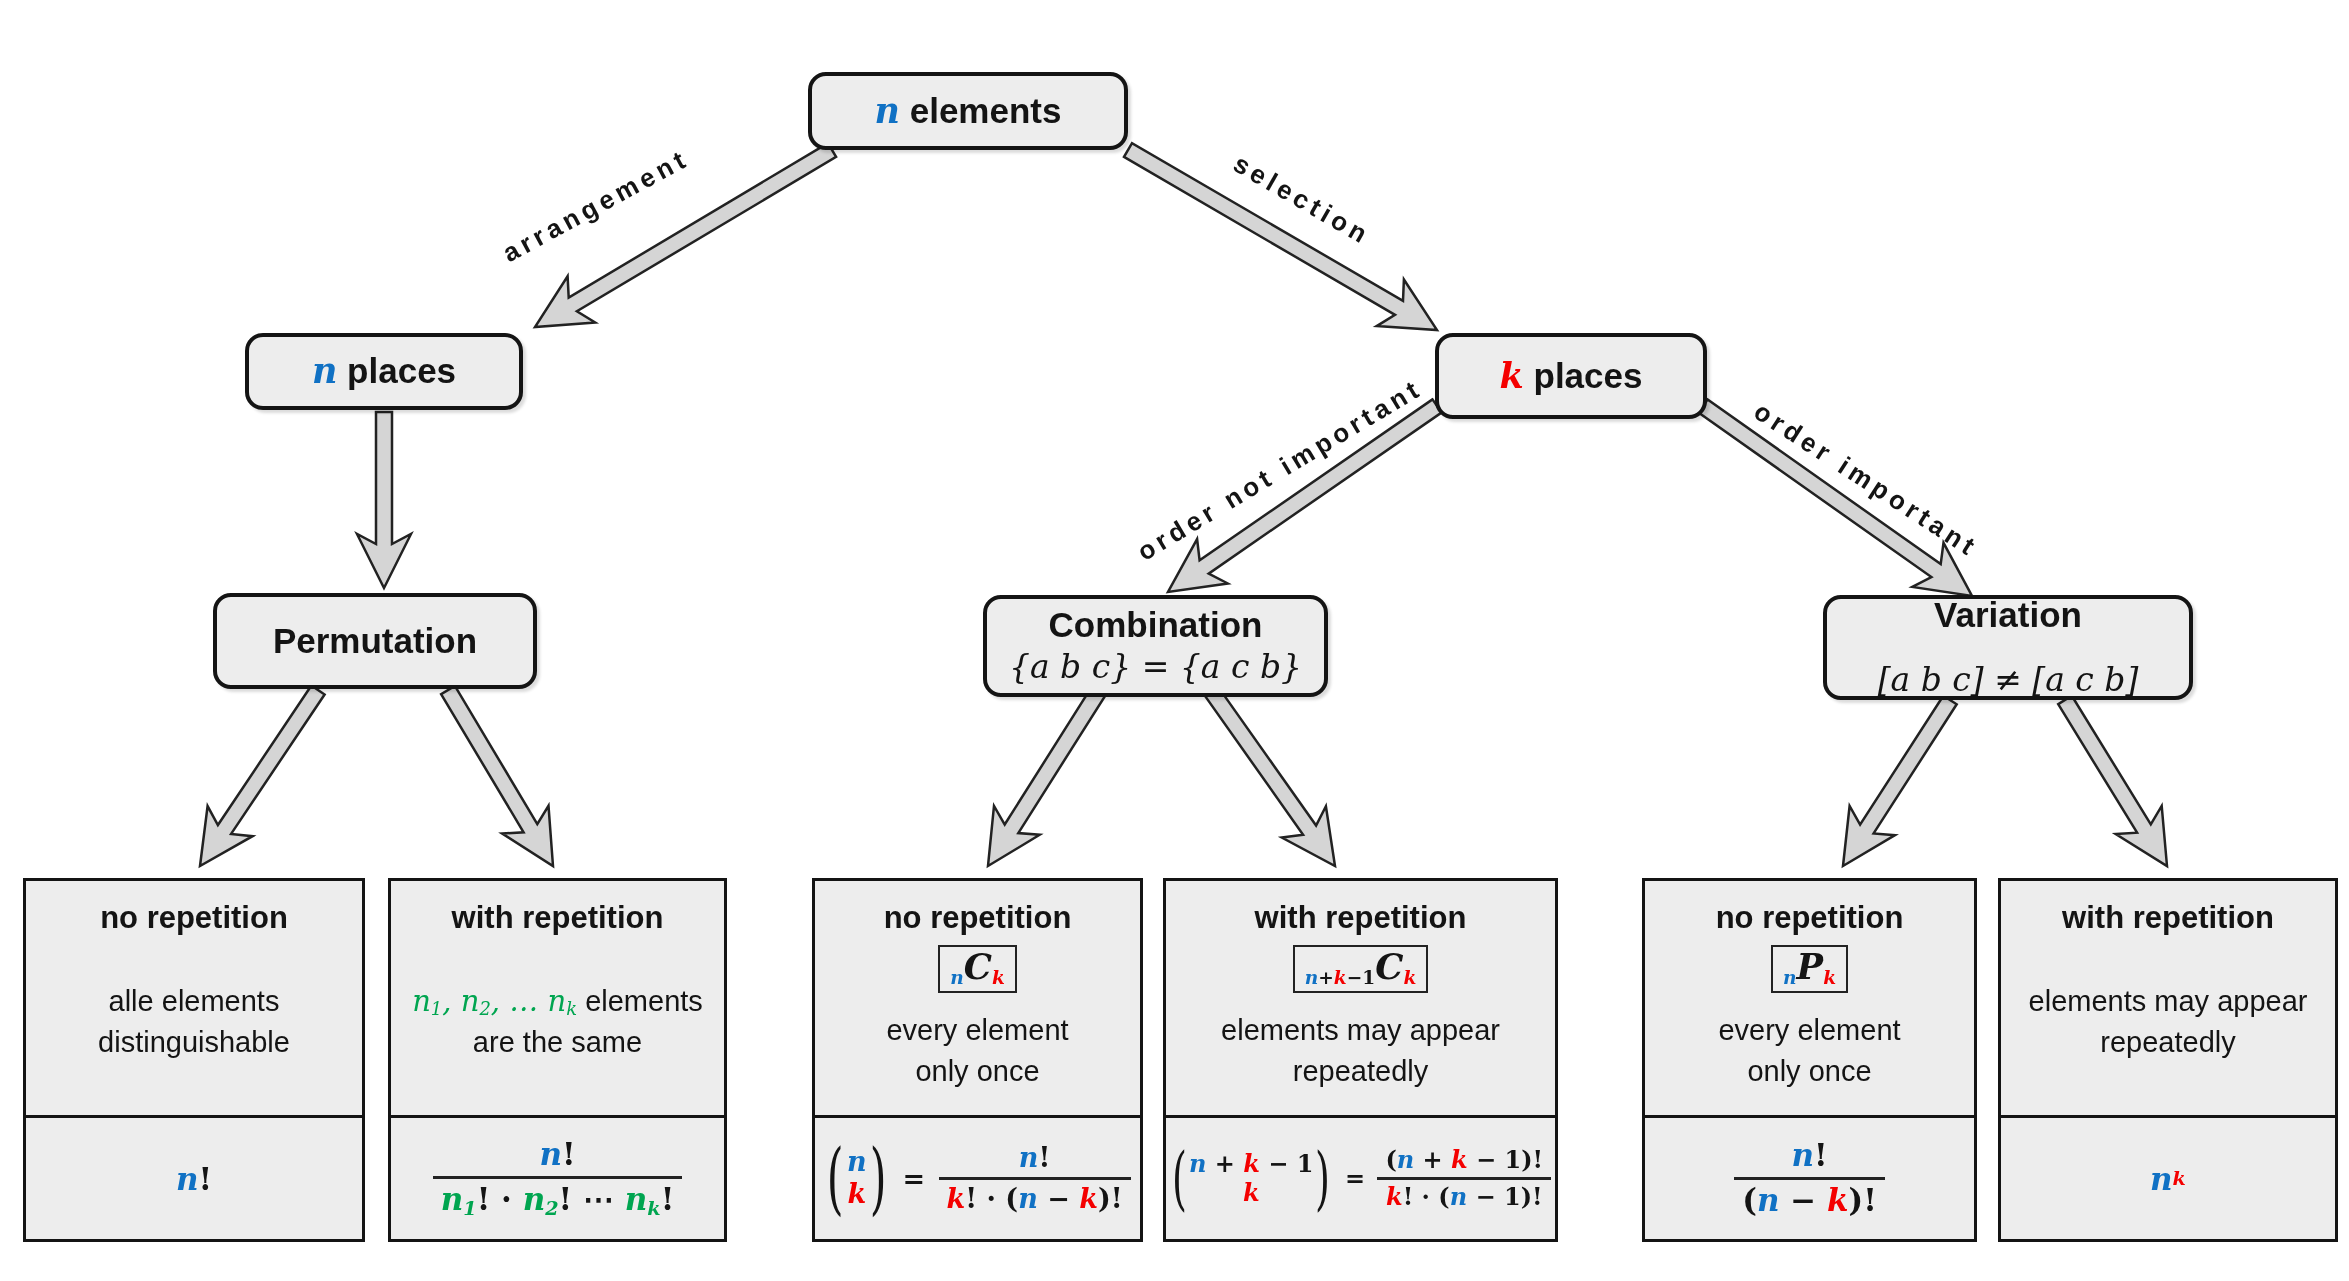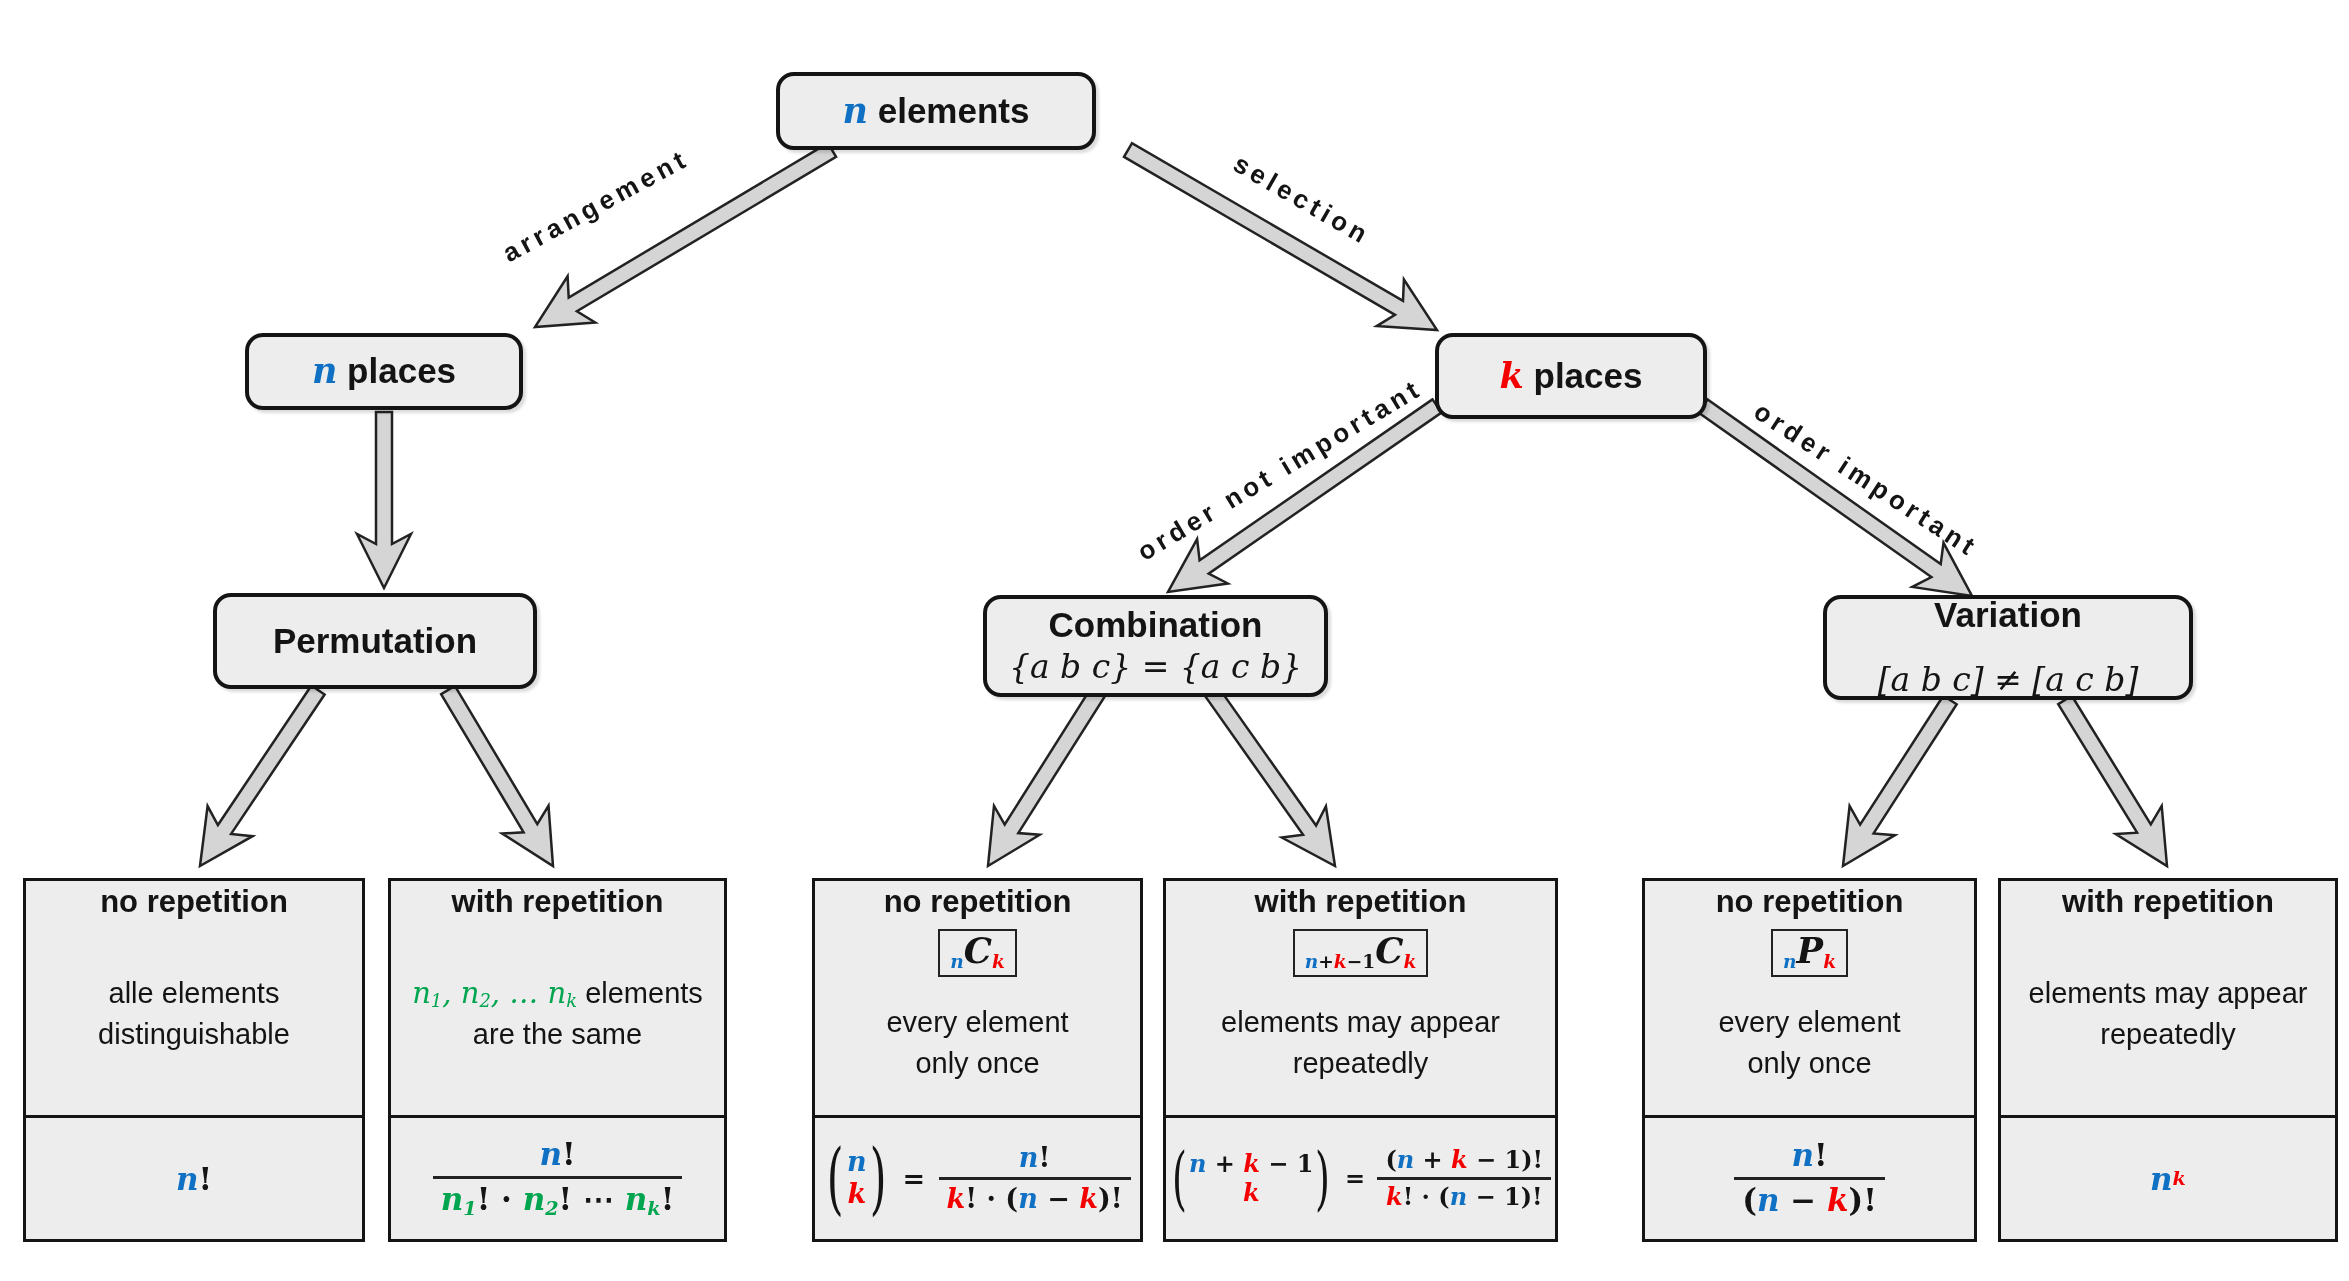--- a/index.html
+++ b/index.html
@@ -6,35 +6,35 @@
   #stage{position:relative;width:2349px;height:1281px;background:#ffffff;overflow:hidden;
          font-family:"Liberation Sans",sans-serif;color:#141414;}
   #arrow-layer{position:absolute;left:0;top:0;}
 
   
   .node{position:absolute;background:#ededed;border:4px solid #141414;border-radius:18px;
         display:flex;flex-direction:column;align-items:center;justify-content:center;
         box-shadow:3px 3px 3px rgba(0,0,0,.14);box-sizing:border-box;}
   .node-label{font-size:35px;font-weight:bold;white-space:nowrap;line-height:1.1;}
   .node-sub{font-family:"DejaVu Serif",serif;font-style:italic;font-size:33px;margin-top:2px;white-space:nowrap;}
-  #node-root{left:776px;top:72px;width:320px;height:78px;}
+  #node-root{left:808px;top:72px;width:320px;height:78px;}
   #node-nplaces{left:245px;top:333px;width:278px;height:77px;}
   #node-kplaces{left:1435px;top:333px;width:272px;height:86px;}
   #node-permutation{left:213px;top:593px;width:324px;height:96px;}
   #node-combination{left:983px;top:595px;width:345px;height:102px;}
   #node-variation{left:1823px;top:595px;width:370px;height:105px;gap:24px;}
 
   
   .alabel{position:absolute;transform:translate(-50%,-50%) rotate(var(--r));
           font-size:26px;font-weight:600;letter-spacing:4.5px;white-space:nowrap;color:#141414;}
 
   
   .bbox{position:absolute;top:878px;height:364px;background:#ededed;border:3px solid #141414;
         box-sizing:border-box;}
-  .box-top{height:234px;display:flex;flex-direction:column;align-items:center;padding-top:4px;box-sizing:border-box;}
+  .box-top{height:234px;display:flex;flex-direction:column;align-items:center;padding-top:20px;box-sizing:border-box;}
   .box-heading{font-size:31px;font-weight:bold;line-height:1.1;}
   .badge{display:inline-block;border:2px solid #222;padding:0 10px 3px 10px;margin-top:10px;
          font-size:30px;line-height:1.15;background:#ededed;}
   .box-desc{flex:1;display:flex;flex-direction:column;align-items:center;justify-content:center;
             font-size:29px;line-height:1.4;text-align:center;padding-bottom:6px;}
   .box-bottom{height:124px;border-top:3px solid #141414;display:flex;align-items:center;justify-content:center;
               font-size:31px;box-sizing:border-box;}
   .box-bottom.f-sm{font-size:27px;}
   .box-bottom.f-xs{font-size:24px;}
   #box1{left:23px;width:342px;}  #box2{left:388px;width:339px;}

